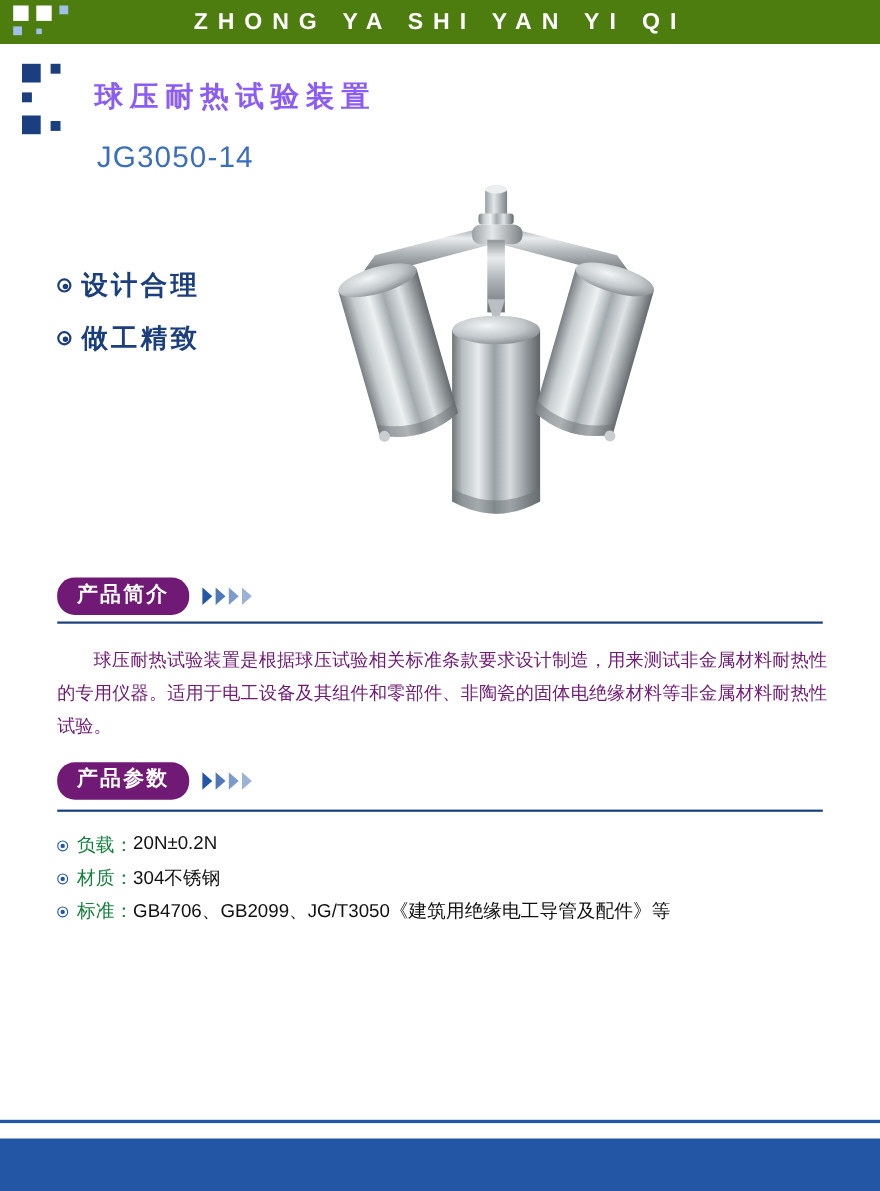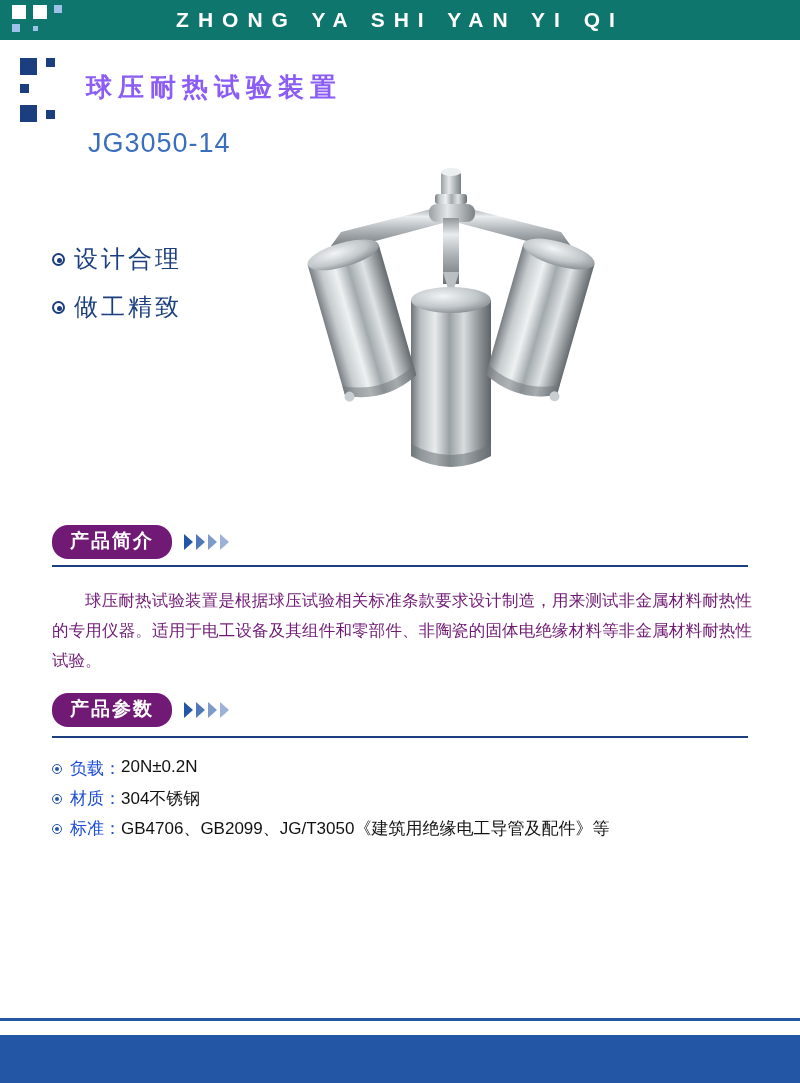--- a/index.html
+++ b/index.html
@@ -12,21 +12,21 @@
     position: relative;
     overflow: hidden;
   }
 
   
   .banner {
     position: absolute;
     top: 0; left: 0;
     width: 800px;
     height: 40px;
-    background: #0f766e;
+    background: #4d7c0f;
   }
   .banner-text {
     position: absolute;
     top: 0; left: 0;
     width: 800px;
     height: 40px;
     line-height: 40px;
     text-align: center;
     color: #ffffff;
     font-size: 21px;
@@ -91,21 +91,21 @@
   .bullet-ring::after {
     content: "";
     position: absolute;
     left: 3px; top: 3px;
     width: 5px; height: 5px;
     background: #1b3f7e;
     border-radius: 50%;
   }
   .feature-label {
     font-size: 24px;
-    font-weight: normal;
+    font-weight: bold;
     color: #1b3f7e;
     letter-spacing: 3px;
   }
 
   
   .photo {
     position: absolute;
     left: 215px; top: 160px;
     width: 470px; height: 330px;
   }
@@ -184,21 +184,21 @@
   .param-ring::after {
     content: "";
     position: absolute;
     left: 2px; top: 2px;
     width: 4px; height: 4px;
     background: #2456a6;
     border-radius: 50%;
   }
   .param-key {
     font-size: 17px;
-    color: #1d4ed8;
+    color: #15803d;
     white-space: nowrap;
   }
   .param-val {
     font-size: 17px;
     color: #111111;
   }
 
   
   .bottom-rule {
     position: absolute;

